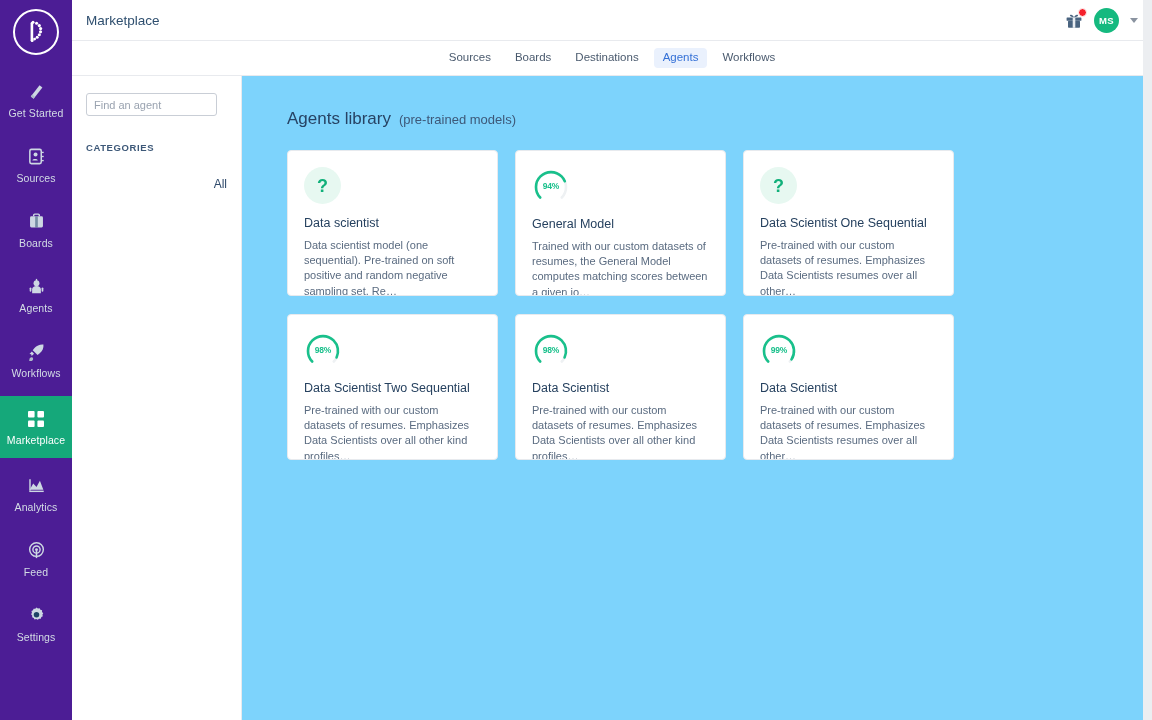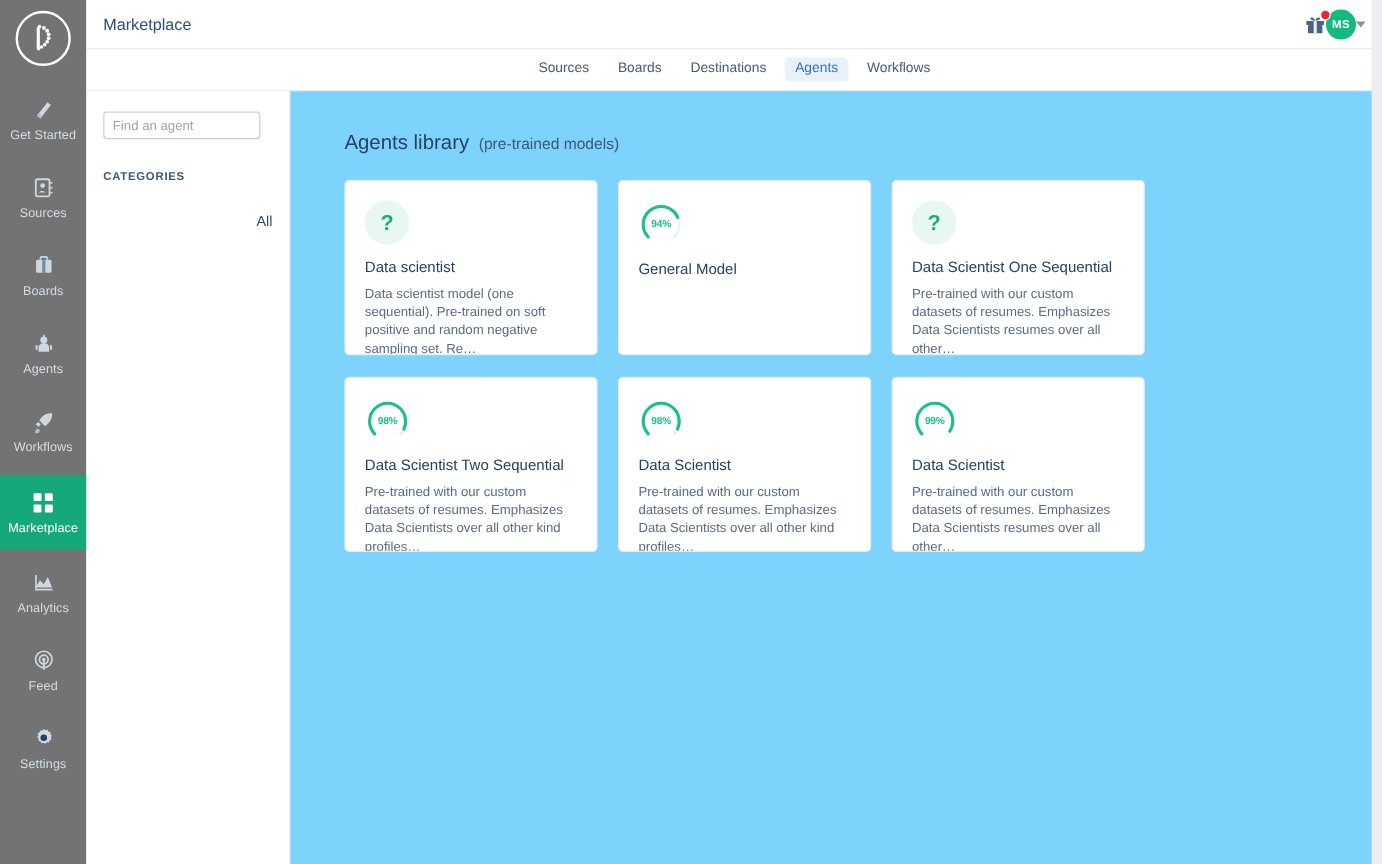--- a/index.html
+++ b/index.html
@@ -7,21 +7,21 @@
     width: 1152px; height: 720px;
     font-family: "Liberation Sans", sans-serif;
     background: #ffffff;
     overflow: hidden;
   }
   .app { display: flex; width: 1152px; height: 720px; position: relative; }
 
   
   .rail {
     width: 72px; height: 720px;
-    background: #737373;
+    background: #4c1d95;
     display: flex; flex-direction: column; align-items: center;
     flex: 0 0 72px;
   }
   .logo-wrap {
     height: 64px; display: flex; align-items: center; justify-content: center;
     width: 100%;
   }
   .logo {
     width: 46px; height: 46px; border-radius: 50%;
     border: 2px solid #ffffff;
@@ -44,21 +44,21 @@
   .main { flex: 1 1 auto; display: flex; flex-direction: column; height: 720px; min-width: 0; }
 
   .topbar {
     height: 41px; flex: 0 0 41px; background: #ffffff;
     border-bottom: 1px solid #e8eaee;
     display: flex; align-items: center; padding: 0 14px 0 14px;
     position: relative;
   }
   .page-title { font-size: 13.5px; color: #2f4f6f; }
   .top-right {
-    margin-left: auto; display: flex; align-items: center; 
+    margin-left: auto; display: flex; align-items: center; gap: 11px;
   }
   .gift { position: relative; width: 18px; height: 18px; cursor: pointer; }
   .gift .dot {
     position: absolute; top: -3px; right: -4px;
     width: 9px; height: 9px; border-radius: 50%;
     background: #f5222d; border: 1.5px solid #ffffff;
   }
   .avatar {
     width: 25px; height: 25px; border-radius: 50%;
     background: #15b97f; color: #ffffff;
@@ -332,20 +332,21 @@
 
           <div class="card">
             <div class="gauge">
               <svg viewBox="0 0 38 38" aria-hidden="true">
                 <path d="M8.2 30.5A15 15 0 1 1 29.8 30.5" fill="none" stroke="#eef1f3" stroke-width="2.6" stroke-linecap="round"></path>
                 <path d="M8.2 30.5A15 15 0 1 1 29.8 30.5" fill="none" stroke="#19c08b" stroke-width="2.6" stroke-linecap="round" stroke-dasharray="75 100" pathLength="100"></path>
               </svg>
               <span class="pct">94%</span>
             </div>
             <div class="card-title">General Model</div>
+            <div class="card-desc">Trained with our custom datasets of resumes, the General Model computes matching scores between a given jo…</div>
           </div>
 
           <div class="card">
             <div class="badge-q">?</div>
             <div class="card-title">Data Scientist One Sequential</div>
             <div class="card-desc">Pre-trained with our custom datasets of resumes. Emphasizes Data Scientists resumes over all other…</div>
           </div>
 
           <div class="card">
             <div class="gauge">

